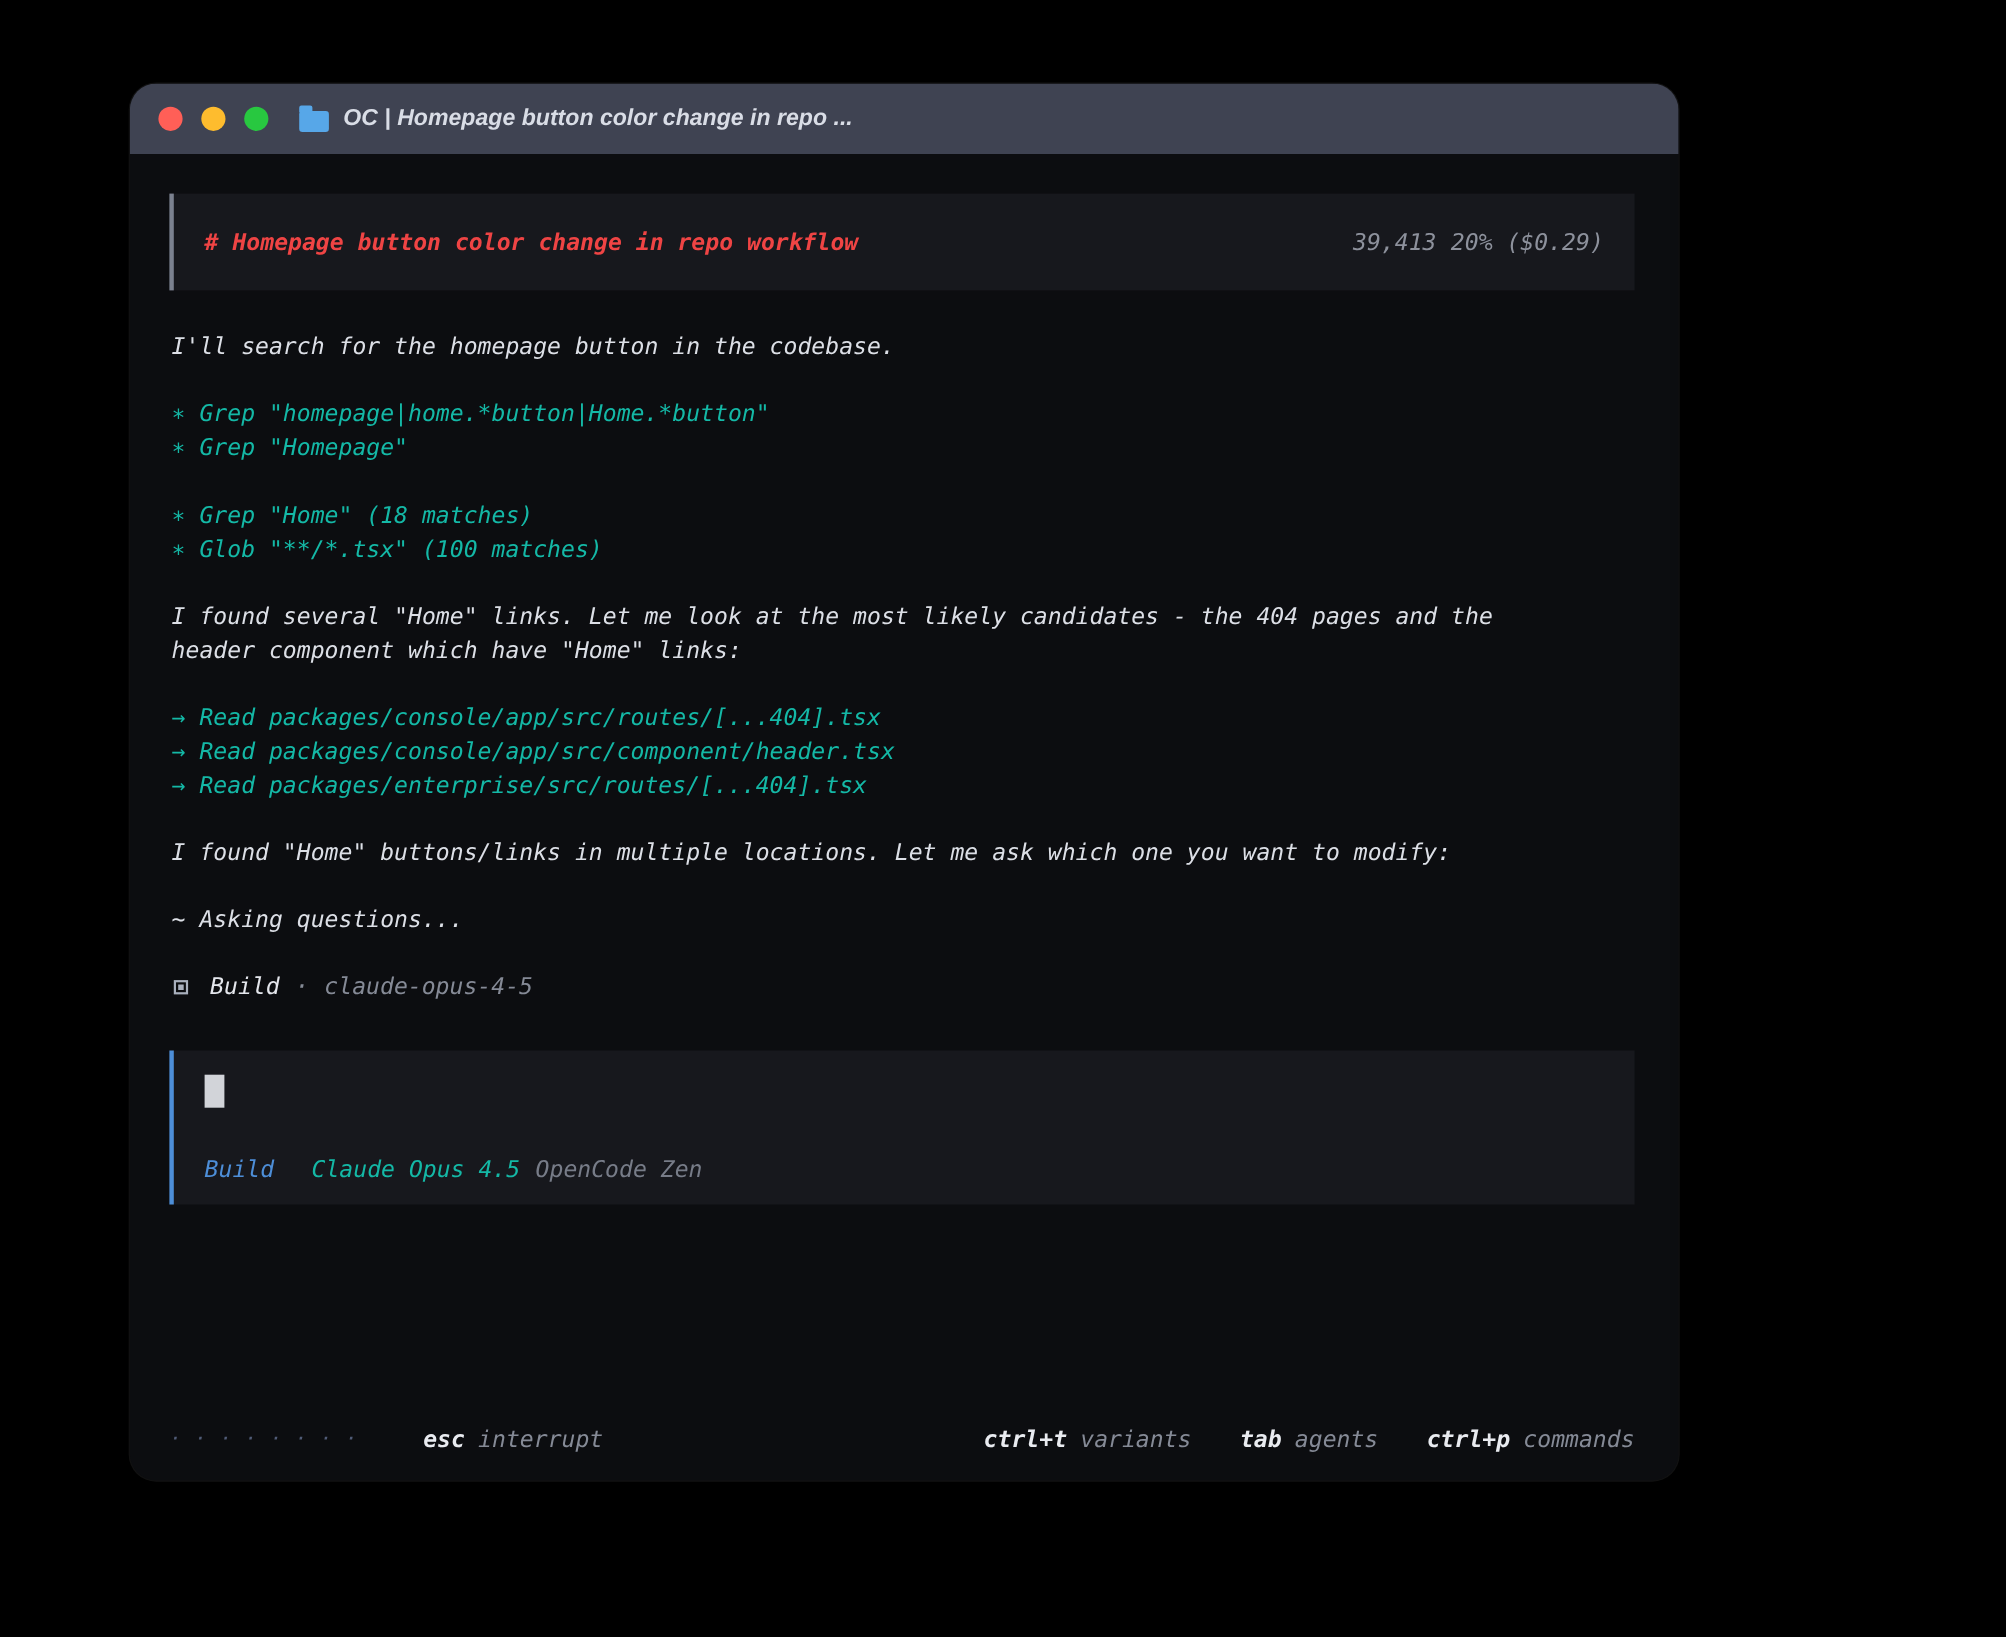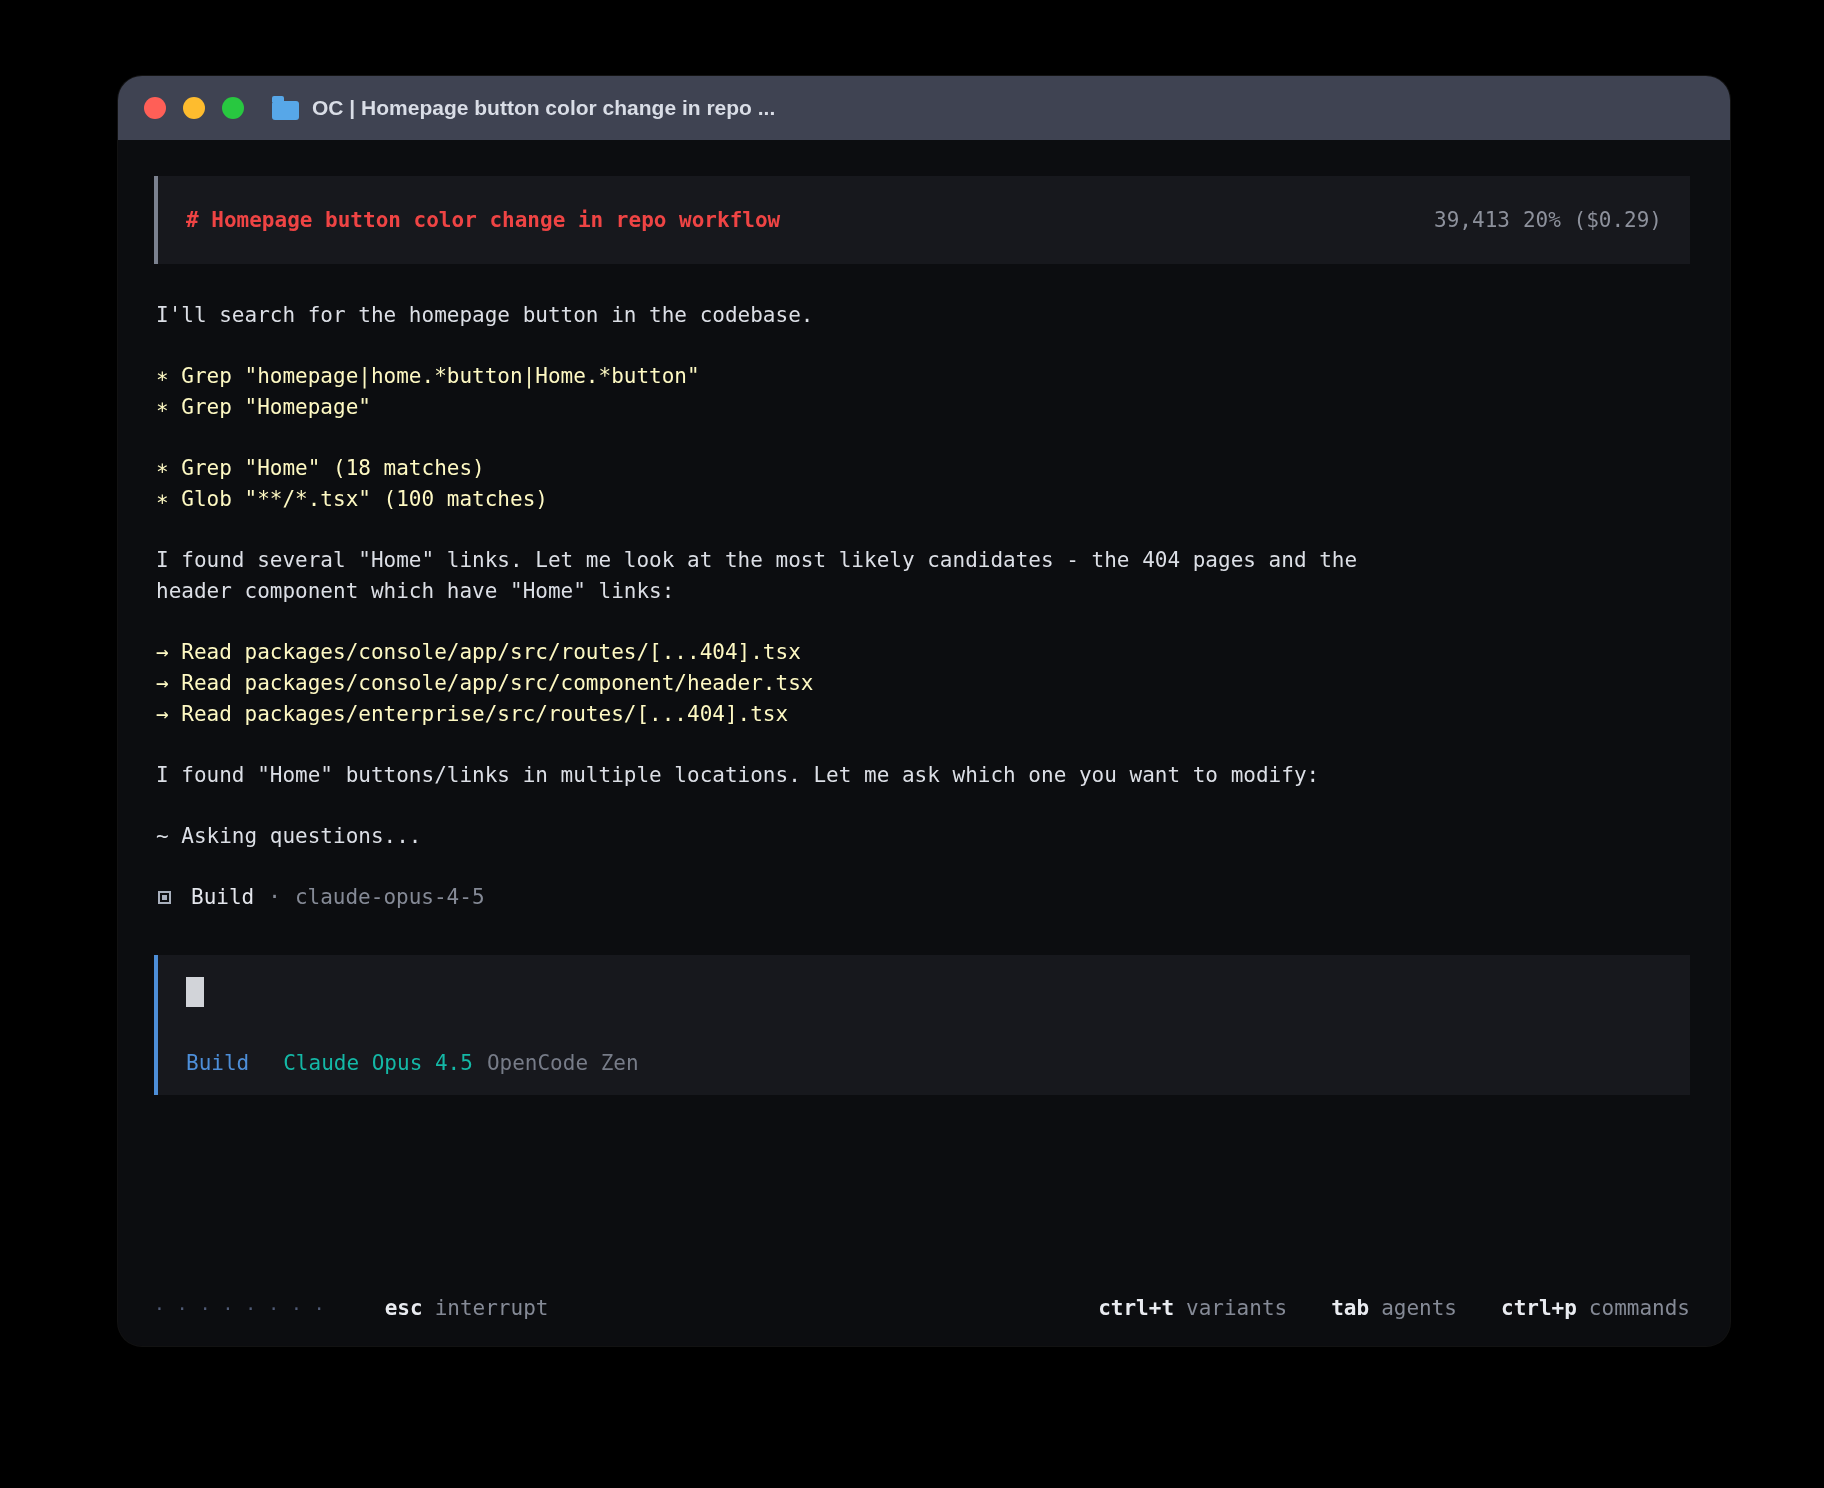--- a/index.html
+++ b/index.html
@@ -1,25 +1,25 @@
 <!DOCTYPE html>
 <html><head>
 <meta charset="utf-8">
 <style>
   * { box-sizing: border-box; margin: 0; padding: 0; }
   html, body { width: 1824px; height: 1488px; background: #000; overflow: hidden; }
 
   .window {
     position: absolute; left: 118px; top: 76px;
-    width: 1612px; height: 1270px;
+    width: 1408px; height: 1270px;
     background: #0c0d10;
     border-radius: 24px;
     box-shadow: 0 0 0 1px rgba(255,255,255,0.07), 0 18px 50px rgba(0,0,0,0.6);
     overflow: hidden;
-    display: flex; flex-direction: column;
+    display: flex; flex-direction: column; font-style: italic;
   }
 
   
   .titlebar {
     flex: 0 0 64px;
     background: #3f4352;
     display: flex; align-items: center;
     padding: 0 26px;
   }
   .lights { display: flex; gap: 17px; }
@@ -70,21 +70,21 @@
 
   .user-panel {
     height: 86px;
     display: flex; align-items: center;
     padding: 0 28px;
     margin-bottom: 40px;
   }
 
   .group { margin-bottom: 30px; padding-left: 2px; }
   .msg  { line-height: 31px; color: #dcdfe6; }
-  .tool { line-height: 31px; color: #fef9c3; }
+  .tool { line-height: 31px; color: #14b8a6; }
   .status-line { line-height: 31px; color: #dcdfe6; }
 
   .agent-line { display: flex; align-items: center; gap: 14px; line-height: 31px; }
   .part-icon {
     width: 13px; height: 13px;
     border: 2px solid #a9b0bd;
     position: relative; display: inline-block;
     margin: 0 6px 0 2px;
   }
   .part-icon::after {

